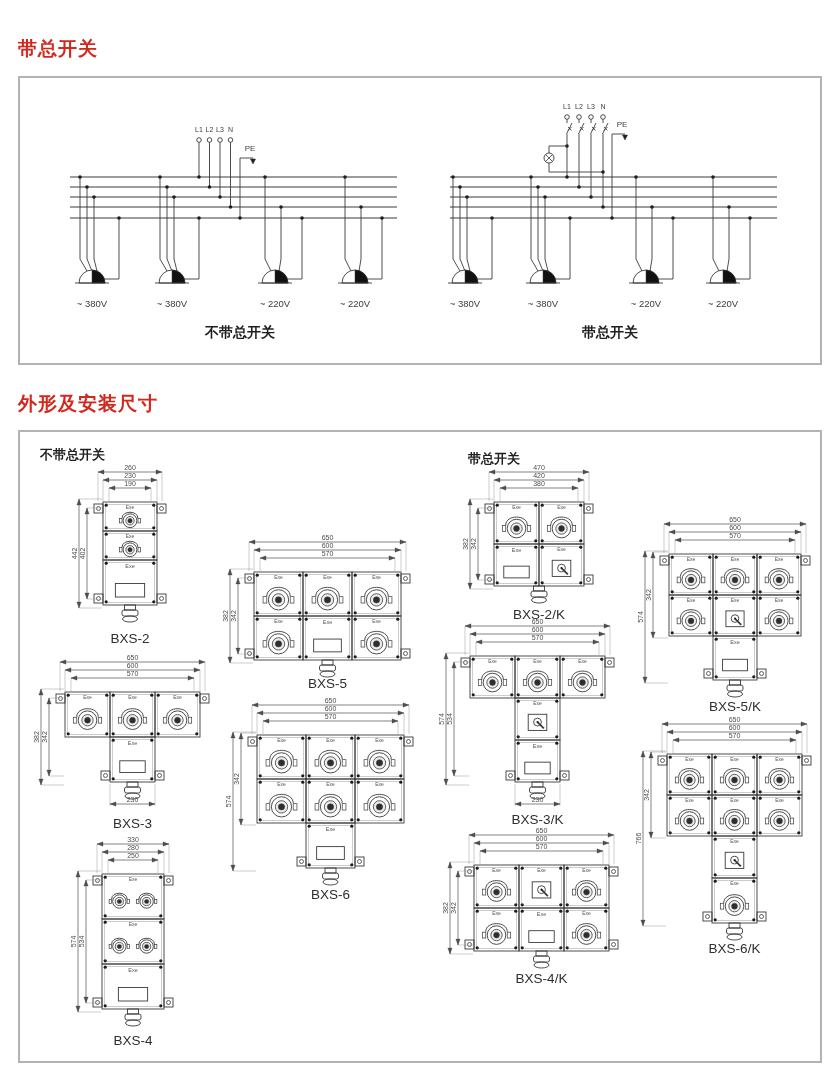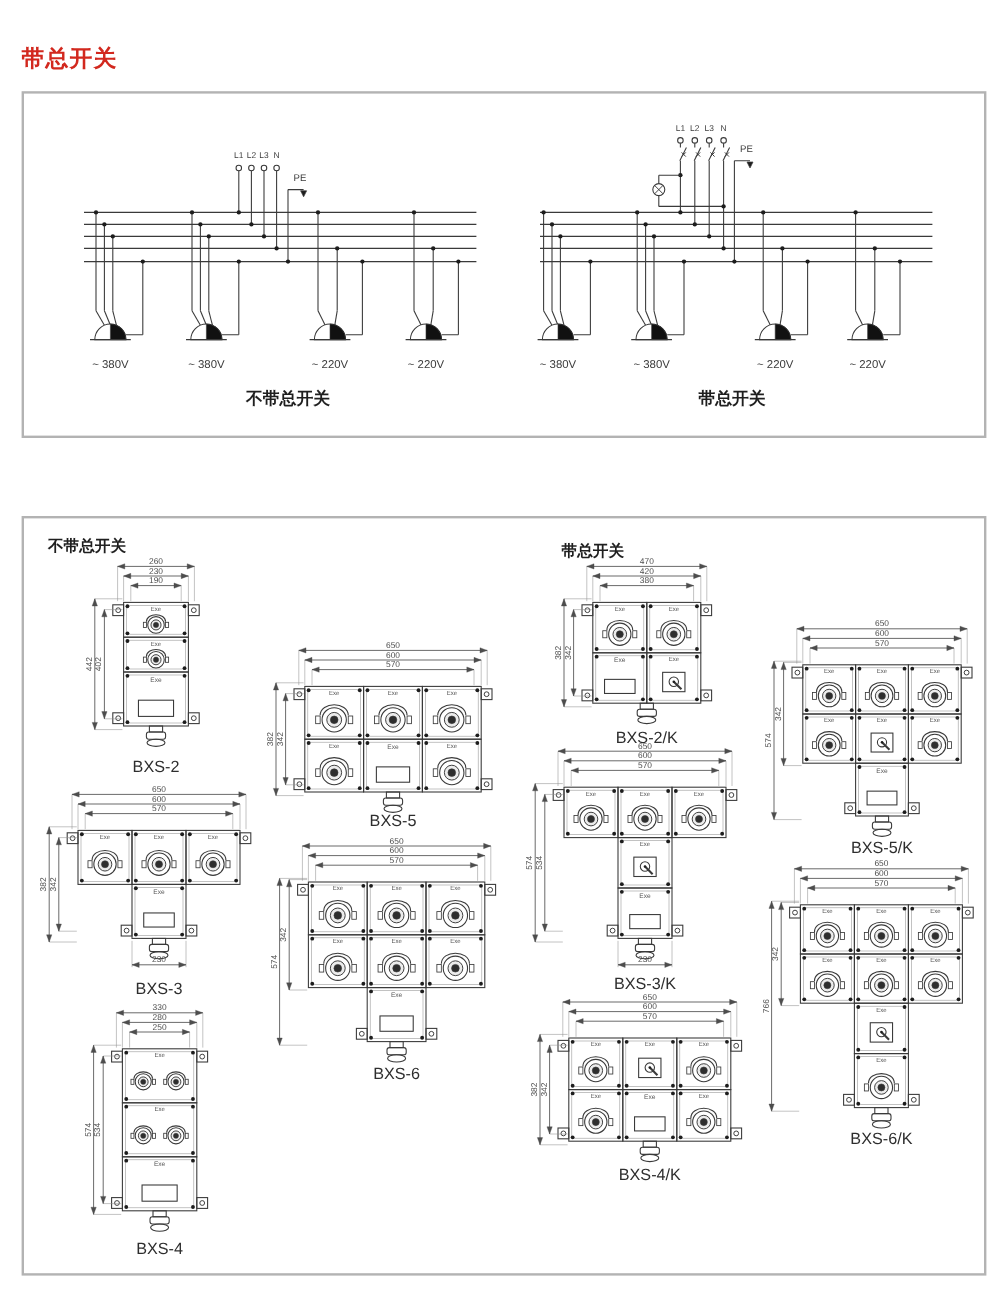--- a/index.html
+++ b/index.html
@@ -233,20 +233,21 @@
             <circle cx="730" cy="140" r="1.8" fill="#1d1d1d" stroke="none"></circle>
             <path d="M690 205 A13 13 0 0 1 716 205 Z" stroke="#3a3a3a" stroke-width="0.9" fill="#ffffff"></path>
             <path d="M703 205 L703 192 A13 13 0 0 1 716 205 Z" stroke="#3a3a3a" stroke-width="0.5" fill="#111111"></path>
             <line x1="686" y1="205" x2="720" y2="205" stroke="#3a3a3a" stroke-width="0.9"></line>
           </g>
           <text x="703" y="229" fill="#3c3c3c" font-size="9.5" text-anchor="middle" font-family="&quot;Liberation Sans&quot;,&quot;DejaVu Sans&quot;,sans-serif">~ 220V</text>
           <text x="590" y="259" fill="#1f1f1f" font-size="14" text-anchor="middle" font-family="&quot;Liberation Sans&quot;,&quot;DejaVu Sans&quot;,sans-serif" font-weight="bold">带总开关</text>
         </g>
       </svg>
   </div>
+  <div class="sec-title" id="title2">外形及安装尺寸</div>
   <div class="panel" id="panel2">
     <div class="group-label" id="gl-left">不带总开关</div>
     <div class="group-label" id="gl-right">带总开关</div>
     <svg id="svg2" width="800" height="629" viewBox="0 0 800 629">
         <g>
           <rect x="83" y="70" width="54" height="29" rx="0" stroke="#3a3a3a" stroke-width="0.9" fill="none"></rect>
           <rect x="85.5" y="72.5" width="49" height="24" rx="0" stroke="#9a9a9a" stroke-width="0.5" fill="none"></rect>
           <circle cx="86.2" cy="73.2" r="1.6" fill="#1d1d1d" stroke="none"></circle>
           <circle cx="133.8" cy="73.2" r="1.6" fill="#1d1d1d" stroke="none"></circle>
           <circle cx="86.2" cy="95.8" r="1.6" fill="#1d1d1d" stroke="none"></circle>

